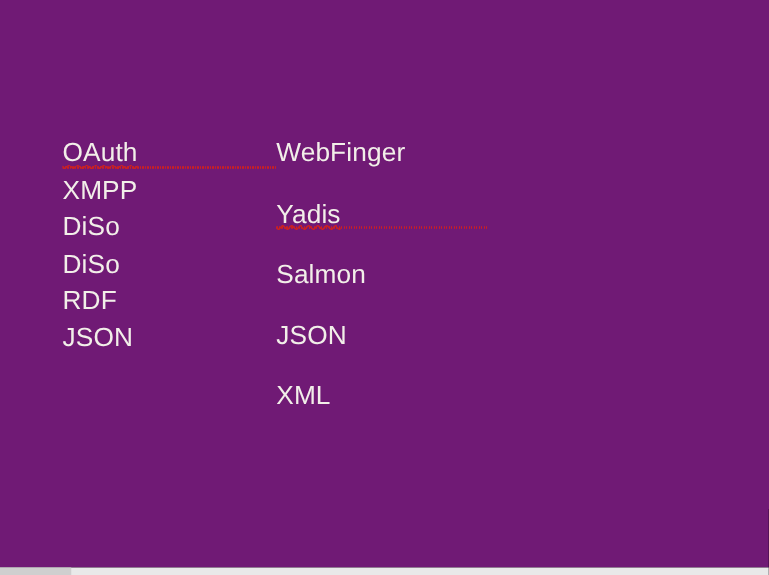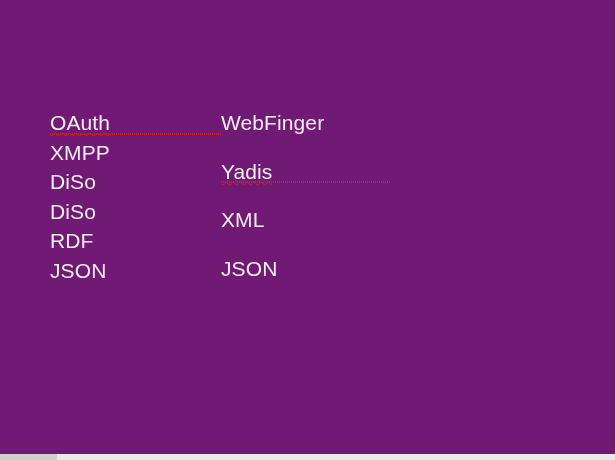--- a/index.html
+++ b/index.html
@@ -103,21 +103,22 @@
         <span class="term misspelled">OAuth</span>
         <span class="term">XMPP</span>
         <span class="term">DiSo</span>
         <span class="term">DiSo</span>
         <span class="term">RDF</span>
         <span class="term">JSON</span>
       </div>
       <div class="column col-2">
         <span class="term">WebFinger</span>
         <span class="term misspelled">Yadis</span>
+        <span class="term">Salmon</span>
+        <span class="term">JSON</span>
         <span class="term">XML</span>
-        <span class="term">JSON</span>
       </div>
     </div>
 </div>
 
 <div id="bottom-chrome">
   <div id="bottom-chrome-tab"></div>
 </div>
 
 </body></html>

